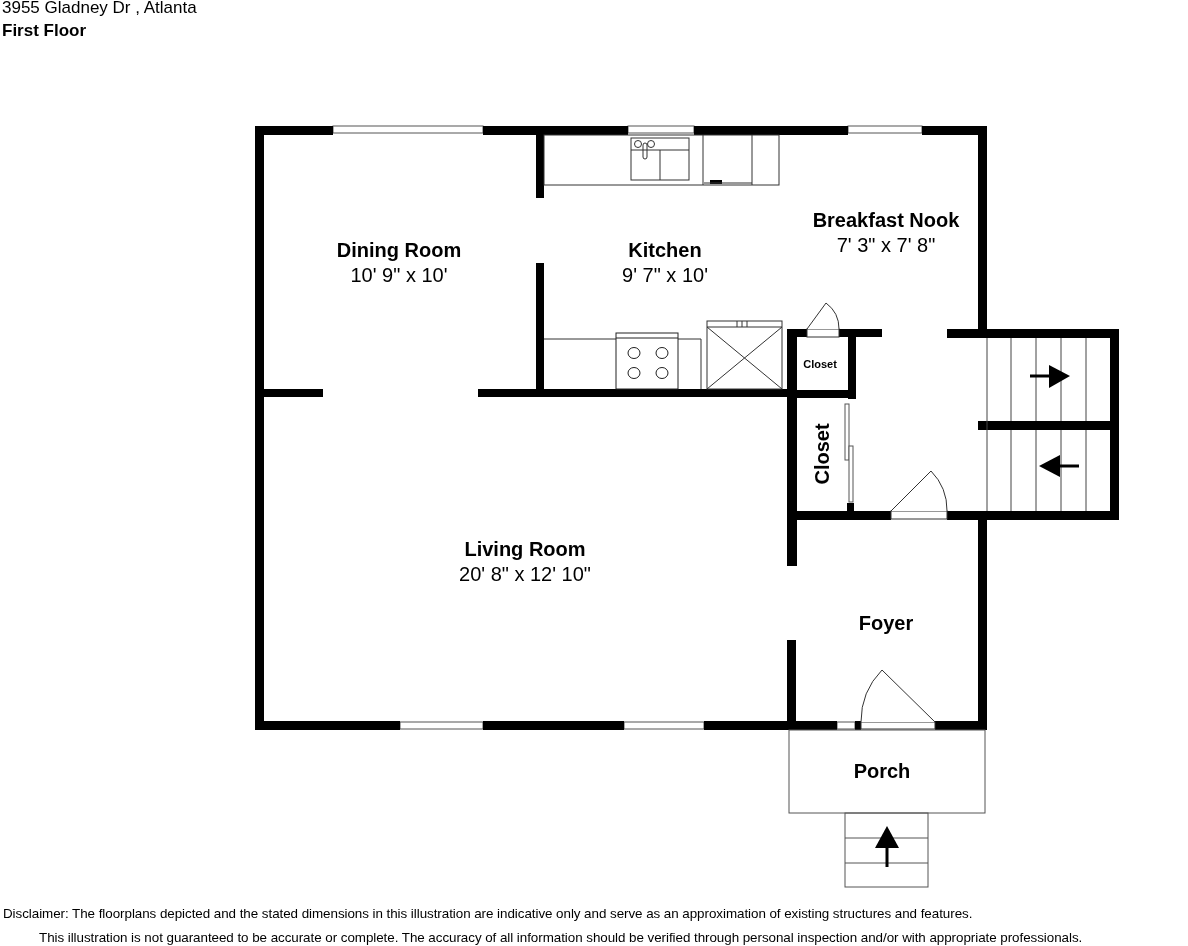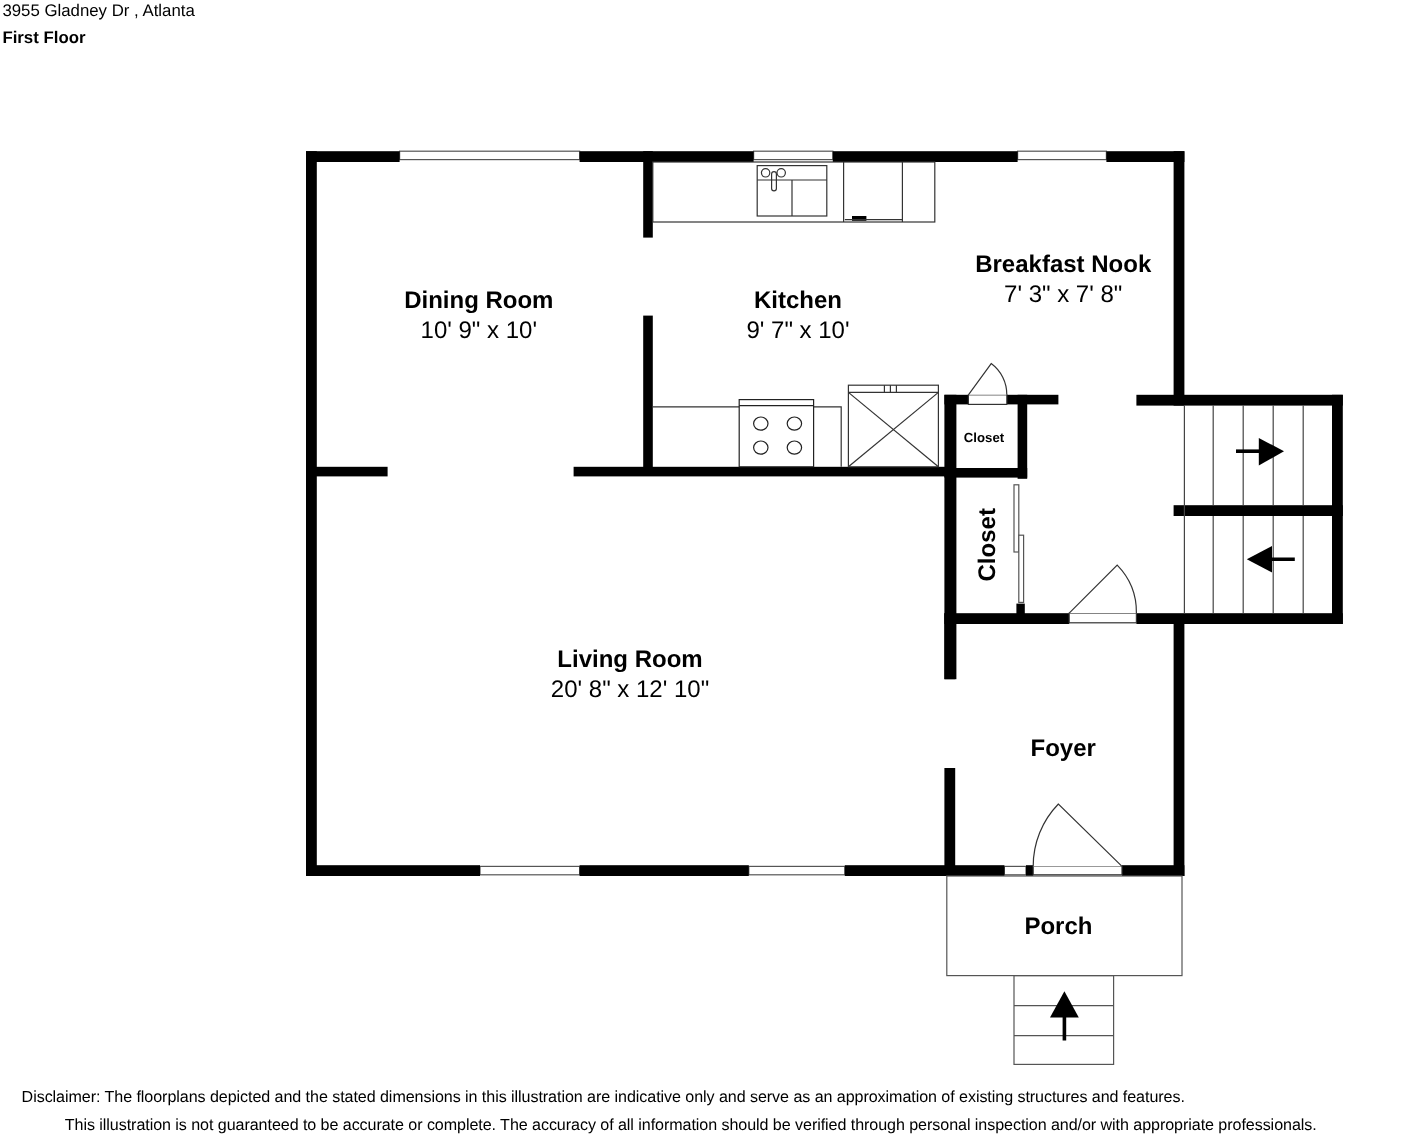--- a/index.html
+++ b/index.html
@@ -1,20 +1,20 @@
 <!DOCTYPE html>
 <html><head>
 <meta charset="utf-8">
 <style>
   html,body{margin:0;padding:0;background:#fff;}
   body{width:1188px;height:946px;position:relative;overflow:hidden;font-family:"Liberation Sans",sans-serif;color:#000;}
-  .hdr{position:absolute;left:2px;font-size:14px;line-height:16px;}
+  .hdr{position:absolute;left:2px;font-size:17px;line-height:16px;}
   #hdr1{top:0px;}
   #hdr2{top:23px;font-weight:bold;}
-  .disc{position:absolute;left:18px;font-size:13.4px;line-height:15px;white-space:nowrap;letter-spacing:-0.05px;}
+  .disc{position:absolute;left:3px;font-size:13.4px;line-height:15px;white-space:nowrap;letter-spacing:-0.05px;}
   #disc1{top:906px;}
   #disc2{top:930px;padding-left:36px;}
   svg{position:absolute;left:0;top:0;}
   .rname{font-family:"Liberation Sans",sans-serif;font-weight:bold;font-size:20px;}
   .rdim{font-family:"Liberation Sans",sans-serif;font-size:20px;}
   .small{font-family:"Liberation Sans",sans-serif;font-weight:bold;font-size:11px;}
 </style>
 </head>
 <body>
 

